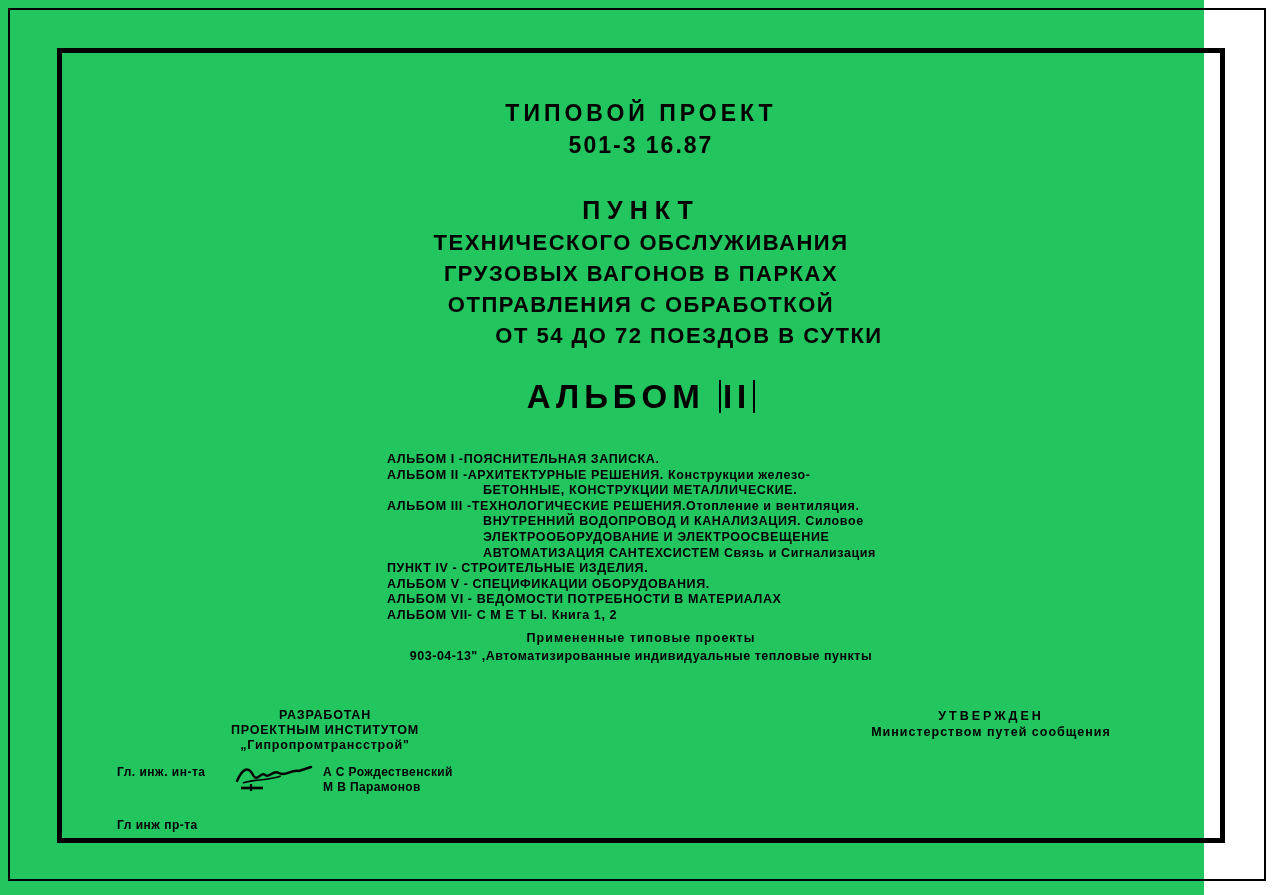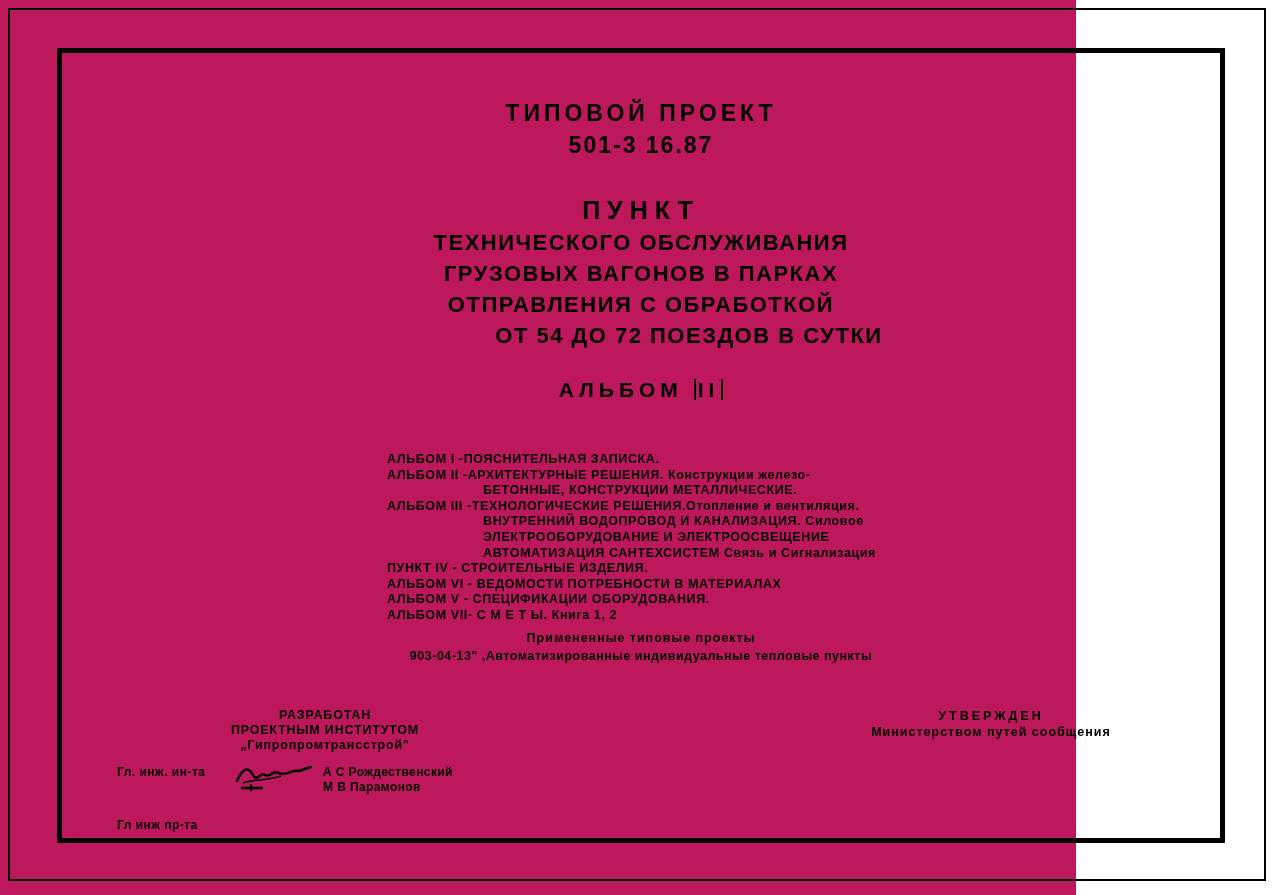--- a/index.html
+++ b/index.html
@@ -9,23 +9,23 @@
   }
   body {
     width: 1280px;
     height: 895px;
     font-family: "Liberation Sans", sans-serif;
     color: #000000;
     overflow: hidden;
   }
   .page {
     position: relative;
-    width: 1076px;
+    width: 1204px;
     height: 895px;
-    background: #be185d;
+    background: #22c55e;
   }
   
   .frame-outer {
     position: absolute;
     left: 8px;
     top: 8px;
     width: 1258px;
     height: 873px;
     border: 2px solid #000;
     box-sizing: border-box;
@@ -92,21 +92,21 @@
   .t-sub2 { top: 213px; }
   .t-sub3 { top: 244px; }
   .t-sub4 { top: 275px; padding-left: 48px; }
 
   .t-album {
     position: absolute;
     left: 0;
     top: 330px;
     width: 100%;
     text-align: center;
-    font-size: 21px;
+    font-size: 33px;
     font-weight: bold;
     letter-spacing: 5px;
   }
   .t-album .roman {
     display: inline-block;
     border-left: 2px solid #000;
     border-right: 2px solid #000;
     padding: 0 2px;
     line-height: 1;
   }
@@ -236,22 +236,22 @@
 
     <div class="albums">
       <div class="row">АЛЬБОМ I -ПОЯСНИТЕЛЬНАЯ  ЗАПИСКА.</div>
       <div class="row">АЛЬБОМ II -АРХИТЕКТУРНЫЕ  РЕШЕНИЯ. Конструкции  железо-</div>
       <div class="row indent">БЕТОННЫЕ, КОНСТРУКЦИИ  МЕТАЛЛИЧЕСКИЕ.</div>
       <div class="row">АЛЬБОМ III -ТЕХНОЛОГИЧЕСКИЕ  РЕШЕНИЯ.Отопление и вентиляция.</div>
       <div class="row indent">ВНУТРЕННИЙ  ВОДОПРОВОД И  КАНАЛИЗАЦИЯ. Силовое</div>
       <div class="row indent">ЭЛЕКТРООБОРУДОВАНИЕ И ЭЛЕКТРООСВЕЩЕНИЕ</div>
       <div class="row indent">АВТОМАТИЗАЦИЯ  САНТЕХСИСТЕМ Связь и Сигнализация</div>
       <div class="row">ПУНКТ IV - СТРОИТЕЛЬНЫЕ   ИЗДЕЛИЯ.</div>
+      <div class="row">АЛЬБОМ V - СПЕЦИФИКАЦИИ  ОБОРУДОВАНИЯ.</div>
       <div class="row">АЛЬБОМ VI - ВЕДОМОСТИ  ПОТРЕБНОСТИ  В МАТЕРИАЛАХ</div>
-      <div class="row">АЛЬБОМ V - СПЕЦИФИКАЦИИ  ОБОРУДОВАНИЯ.</div>
       <div class="row">АЛЬБОМ VII- С М Е Т Ы.  Книга 1, 2</div>
     </div>
 
     <div class="applied-title">Примененные  типовые  проекты</div>
     <div class="applied-line">903-04-13" ,Автоматизированные  индивидуальные  тепловые  пункты</div>
 
     <div class="dev-block">
       <div class="l1">РАЗРАБОТАН</div>
       <div class="l2">ПРОЕКТНЫМ   ИНСТИТУТОМ</div>
       <div class="l3">„Гипропромтрансстрой"</div>

